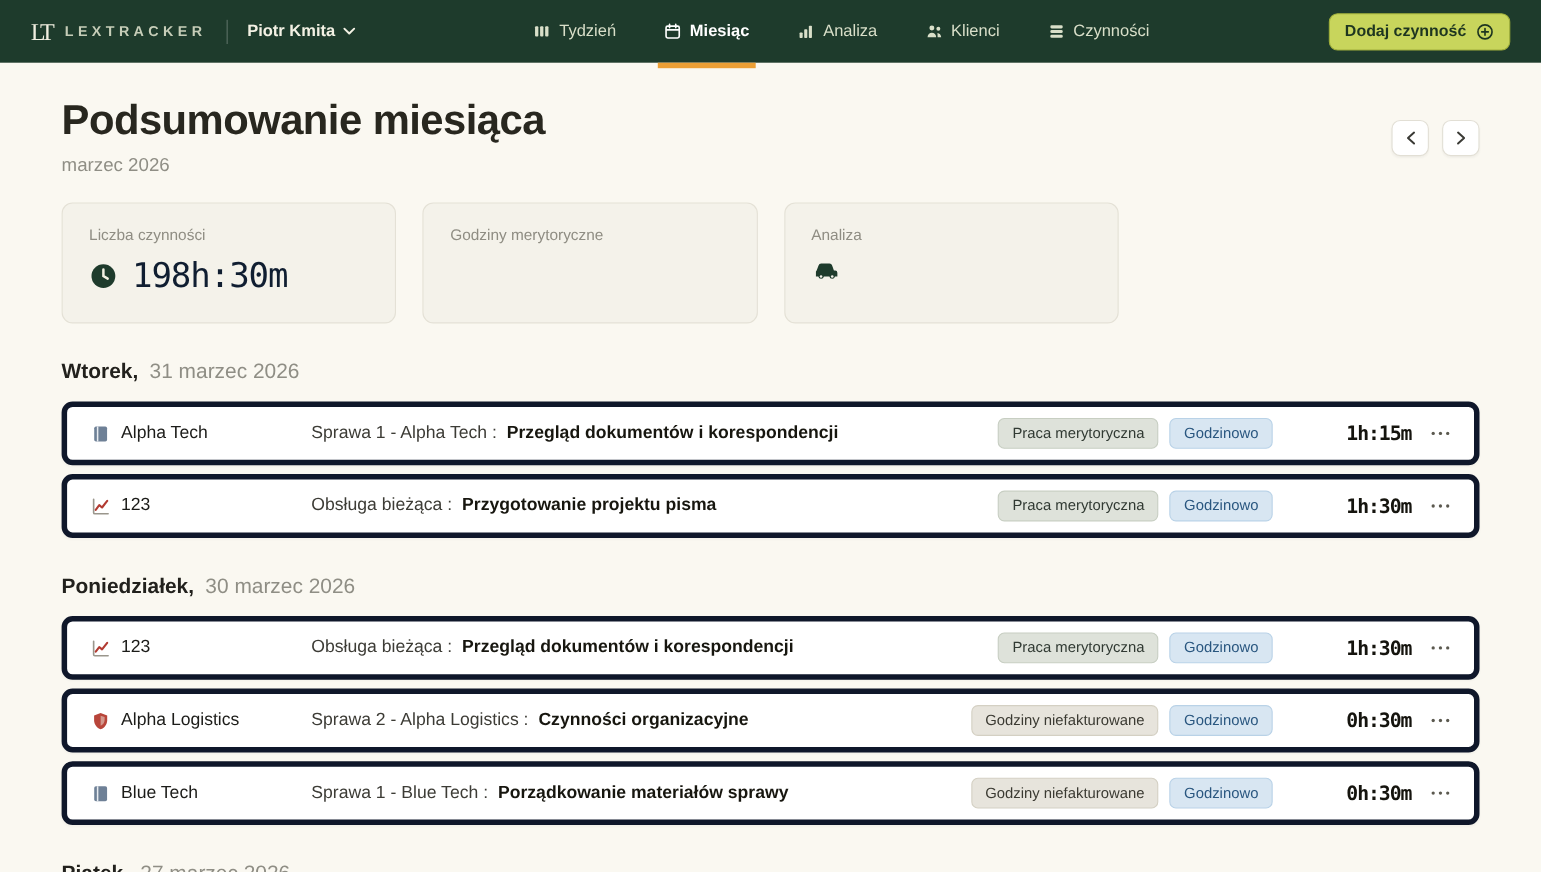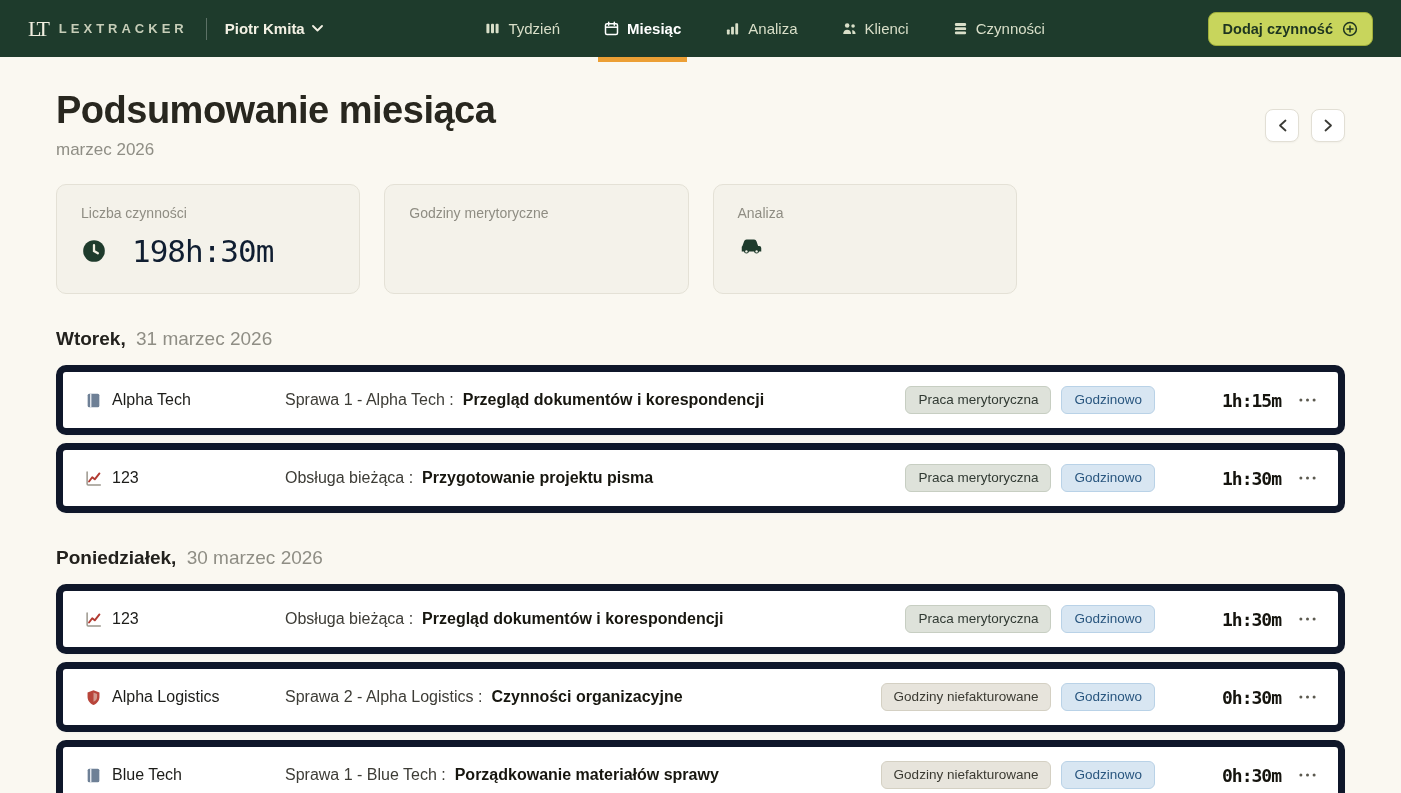--- a/index.html
+++ b/index.html
@@ -113,36 +113,36 @@
     gap: 24px;
     margin-top: 24px;
   }
   .stat-card {
     background: #f4f2ea;
     border: 1px solid #e4e1d6;
     border-radius: 10px;
     padding: 20px 24px 24px;
   }
   .stat-label { font-size: 14px; color: #8f8d83; margin-bottom: 12px; }
-  .stat-value-row { display: flex; align-items: center; gap: 25px; }
+  .stat-value-row { display: flex; align-items: center; gap: 13px; }
   .stat-value {
     font-family: "DejaVu Sans Mono", monospace;
     font-size: 31px;
     color: #101e31;
     letter-spacing: -1px;
   }
   
   .day-header { margin: 34px 0 15px; font-size: 19px; }
   .day-name { font-weight: 700; color: #22211d; }
   .day-date { color: #8f8e85; font-weight: 400; margin-left: 5px; }
   .entry-row {
     background: #fff;
-    border: 7px solid #0f172a;
+    border: 5px solid #0f172a;
     border-radius: 10px;
-    height: 70px;
+    height: 58px;
     display: flex;
     align-items: center;
     padding: 0 16px 0 22px;
     margin-bottom: 8px;
     box-shadow: 0 1px 2px rgba(0,0,0,.03);
   }
   .client { flex: 0 0 200px; display: flex; align-items: center; gap: 10px; font-size: 16px; color: #1c1c19; }
   .client svg { flex: none; }
   .desc { flex: 1; font-size: 16px; color: #3d3c36; white-space: nowrap; overflow: hidden; }
   .activity { font-weight: 700; color: #17160f; margin-left: 9px; }

